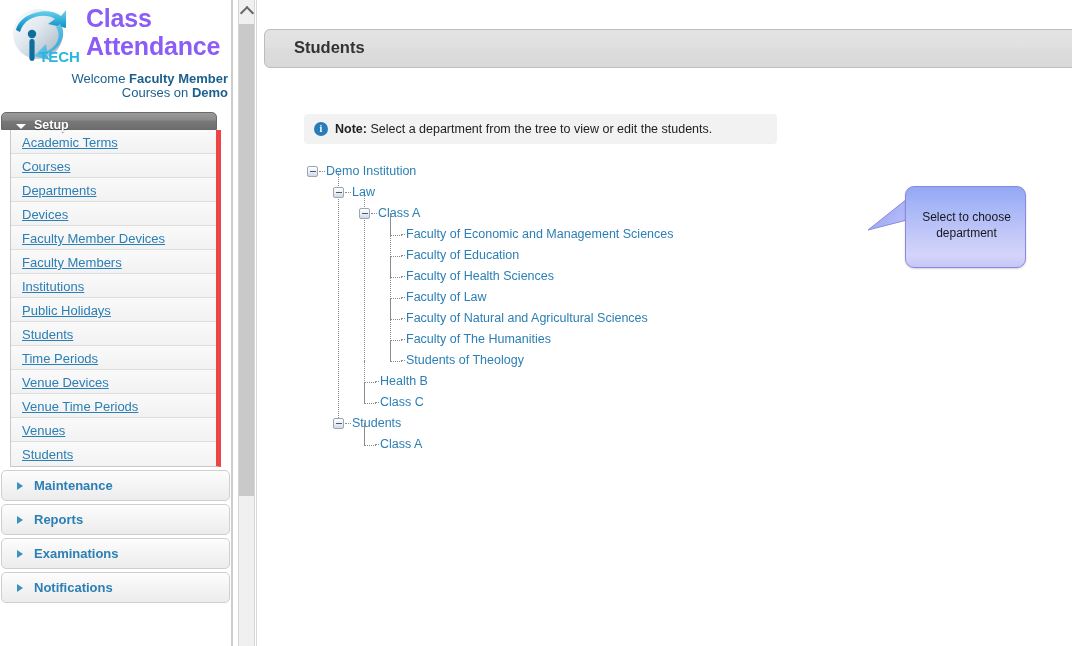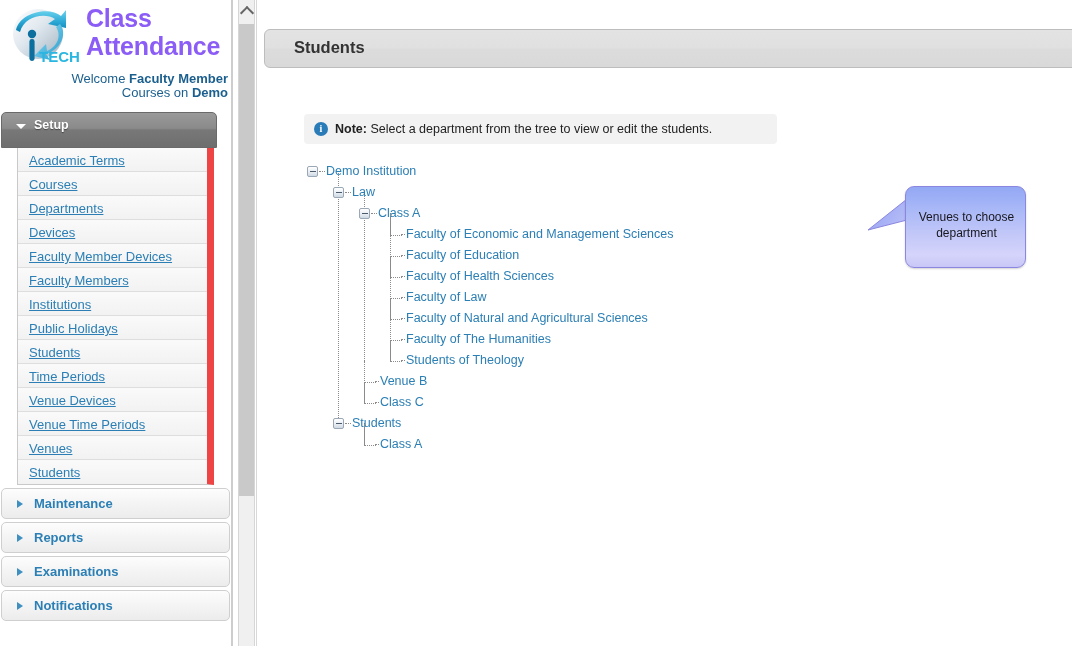--- a/index.html
+++ b/index.html
@@ -55,21 +55,21 @@
     font-size: 13px;
     color: #1b5f8e;
     line-height: 14px;
   }
   #brand-sub b { font-weight: bold; }
 
   
   .section-head {
     position: relative;
     margin: 0 14px 0 1px;
-    height: 36px;
+    height: 18px;
     background: linear-gradient(to bottom, #9a9a9a 0%, #8a8a8a 45%, #787878 50%, #6e6e6e 100%);
     border: 1px solid #6a6a6a;
     border-radius: 5px 5px 0 0;
     box-sizing: border-box;
     color: #ffffff;
     font-size: 12.5px;
     font-weight: bold;
     line-height: 24px;
     padding-left: 32px;
     text-shadow: 0 1px 1px rgba(0,0,0,0.45);
@@ -77,23 +77,23 @@
   .section-head .tri {
     position: absolute;
     left: 14px; top: 11px;
     width: 0; height: 0;
     border-left: 5px solid transparent;
     border-right: 5px solid transparent;
     border-top: 5px solid #ffffff;
   }
 
   .menu-list {
-    margin: 0 17px;
+    margin: 0 10px;
     border-left: 1px solid #c9c9c9;
-    border-right: 7px solid #ef4444;
+    border-right: 5px solid #ef4444;
     border-bottom: 1px solid #c9c9c9;
     background: #f7f7f7;
   }
   .menu-item {
     height: 24px;
     line-height: 24px;
     border-bottom: 1px solid #dedede;
     padding-left: 11px;
     box-sizing: border-box;
     background: linear-gradient(to bottom, #fafafa, #f2f2f2);
@@ -419,35 +419,35 @@
         <div class="tnode" style="left: 102px; top: 203px;"><span class="toggler">
             <span class="minus"></span>
           </span><span class="dots-h" style="left: 12px; width: 6px;"></span><span class="lbl" style="margin-left: 19px;">Class A</span></div>
         <div class="tnode" style="left: 128px; top: 224px;"><span class="elbow" style="left: 5px; top: -10px; height: 21px;"></span><span class="dots-h" style="left: 16px; width: 4px;"></span><span class="lbl plain" style="margin-left: 21px;">Faculty of Economic and Management Sciences</span></div>
         <div class="tnode" style="left: 128px; top: 245px;"><span class="elbow" style="left: 5px; top: -10px; height: 21px;"></span><span class="dots-h" style="left: 16px; width: 4px;"></span><span class="lbl plain" style="margin-left: 21px;">Faculty of Education</span></div>
         <div class="tnode" style="left: 128px; top: 266px;"><span class="elbow" style="left: 5px; top: -10px; height: 21px;"></span><span class="dots-h" style="left: 16px; width: 4px;"></span><span class="lbl plain" style="margin-left: 21px;">Faculty of Health Sciences</span></div>
         <div class="tnode" style="left: 128px; top: 287px;"><span class="elbow" style="left: 5px; top: -10px; height: 21px;"></span><span class="dots-h" style="left: 16px; width: 4px;"></span><span class="lbl plain" style="margin-left: 21px;">Faculty of Law</span></div>
         <div class="tnode" style="left: 128px; top: 308px;"><span class="elbow" style="left: 5px; top: -10px; height: 21px;"></span><span class="dots-h" style="left: 16px; width: 4px;"></span><span class="lbl plain" style="margin-left: 21px;">Faculty of Natural and Agricultural Sciences</span></div>
         <div class="tnode" style="left: 128px; top: 329px;"><span class="elbow" style="left: 5px; top: -10px; height: 21px;"></span><span class="dots-h" style="left: 16px; width: 4px;"></span><span class="lbl plain" style="margin-left: 21px;">Faculty of The Humanities</span></div>
         <div class="tnode" style="left: 128px; top: 350px;"><span class="elbow" style="left: 5px; top: -10px; height: 21px;"></span><span class="dots-h" style="left: 16px; width: 4px;"></span><span class="lbl plain" style="margin-left: 21px;">Students of Theology</span></div>
-        <div class="tnode" style="left: 102px; top: 371px;"><span class="elbow" style="left: 5px; top: -10px; height: 21px;"></span><span class="dots-h" style="left: 16px; width: 4px;"></span><span class="lbl plain" style="margin-left: 21px;">Venue B</span></div>
+        <div class="tnode" style="left: 102px; top: 371px;"><span class="elbow" style="left: 5px; top: -10px; height: 21px;"></span><span class="dots-h" style="left: 16px; width: 4px;"></span><span class="lbl plain" style="margin-left: 21px;">Health B</span></div>
         <div class="tnode" style="left: 102px; top: 392px;"><span class="elbow" style="left: 5px; top: -10px; height: 21px;"></span><span class="dots-h" style="left: 16px; width: 4px;"></span><span class="lbl plain" style="margin-left: 21px;">Class C</span></div>
         <div class="tnode" style="left: 76px; top: 413px;"><span class="toggler">
             <span class="minus"></span>
           </span><span class="dots-h" style="left: 12px; width: 6px;"></span><span class="lbl" style="margin-left: 19px;">Students</span></div>
         <div class="tnode" style="left: 102px; top: 434px;"><span class="elbow" style="left: 5px; top: -10px; height: 21px;"></span><span class="dots-h" style="left: 16px; width: 4px;"></span><span class="lbl plain" style="margin-left: 21px;">Class A</span></div>
       </div>
 
     <svg id="callout-tail">
       <defs>
         <linearGradient id="gtail" x1="0" y1="0" x2="1" y2="0.6">
           <stop offset="0%" stop-color="#8f9ff2"></stop>
           <stop offset="100%" stop-color="#b6bcf7"></stop>
         </linearGradient>
       </defs>
       <polygon points="0,32 39,1 39,22" fill="url(#gtail)" stroke="#8b86e0" stroke-width="1"></polygon>
     </svg>
     <div id="callout">
-      <div id="callout-text">Venues to choose department</div>
+      <div id="callout-text">Select to choose department</div>
     </div>
   </div>
 
 </div>
 
 </body></html>

